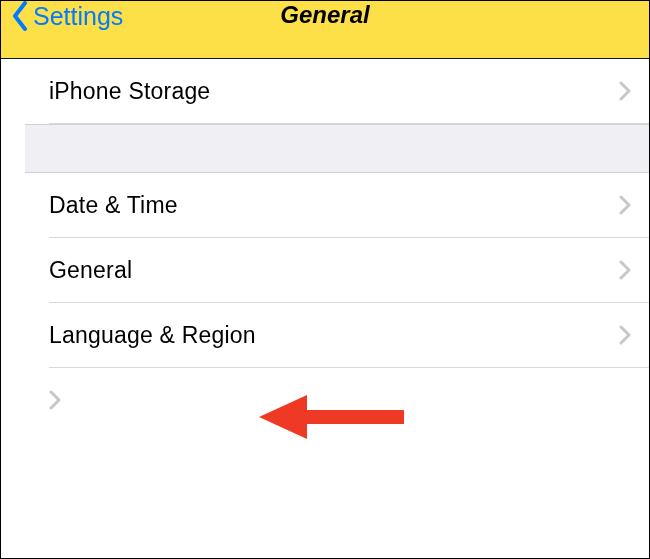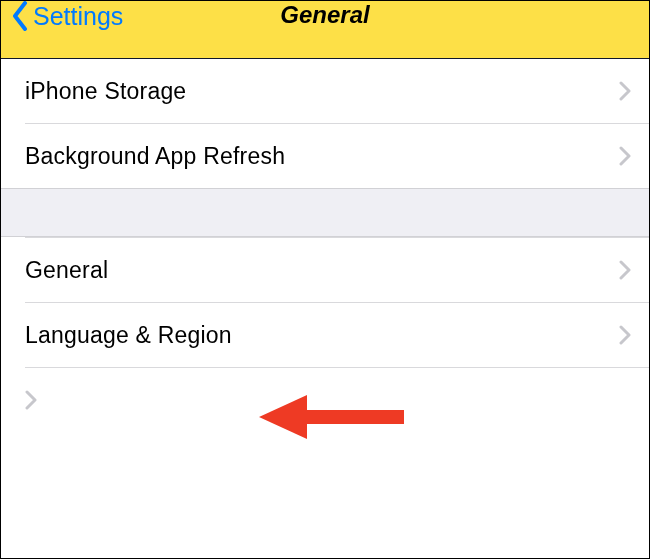--- a/index.html
+++ b/index.html
@@ -37,20 +37,21 @@
       position: absolute;
       left: 50%;
       transform: translateX(-50%);
       font-size: 24px;
       font-weight: 600;
       color: #000;
       font-style: italic;
     }
     .list {
       background: #fff;
+      padding-left: 24px;
     }
     .row {
       height: 64px;
       display: flex;
       align-items: center;
       justify-content: space-between;
       padding: 0 18px 0 24px;
       cursor: pointer;
       position: relative;
     }
@@ -98,29 +99,29 @@
 <div class="list">
 
   <div class="row">
     <span class="row-label">iPhone Storage</span>
     <svg class="chevron-right" viewBox="0 0 12 20">
       <polyline points="2,2 10,10 2,18" fill="none" stroke="#c7c7cc" stroke-width="3" stroke-linecap="round" stroke-linejoin="round"></polyline>
     </svg>
   </div>
   <div class="separator"></div>
 
+
+  <div class="section-gap"></div>
+
   <div class="row">
-    <span class="row-label">Background App Refresh</span>
+    <span class="row-label">Date &amp; Time</span>
     <svg class="chevron-right" viewBox="0 0 12 20">
       <polyline points="2,2 10,10 2,18" fill="none" stroke="#c7c7cc" stroke-width="3" stroke-linecap="round" stroke-linejoin="round"></polyline>
     </svg>
   </div>
-
-  <div class="section-gap"></div>
-
   <div class="separator"></div>
 
   <div class="row">
     <span class="row-label">General</span>
     <svg class="chevron-right" viewBox="0 0 12 20">
       <polyline points="2,2 10,10 2,18" fill="none" stroke="#c7c7cc" stroke-width="3" stroke-linecap="round" stroke-linejoin="round"></polyline>
     </svg>
   </div>
   <div class="separator"></div>
 

